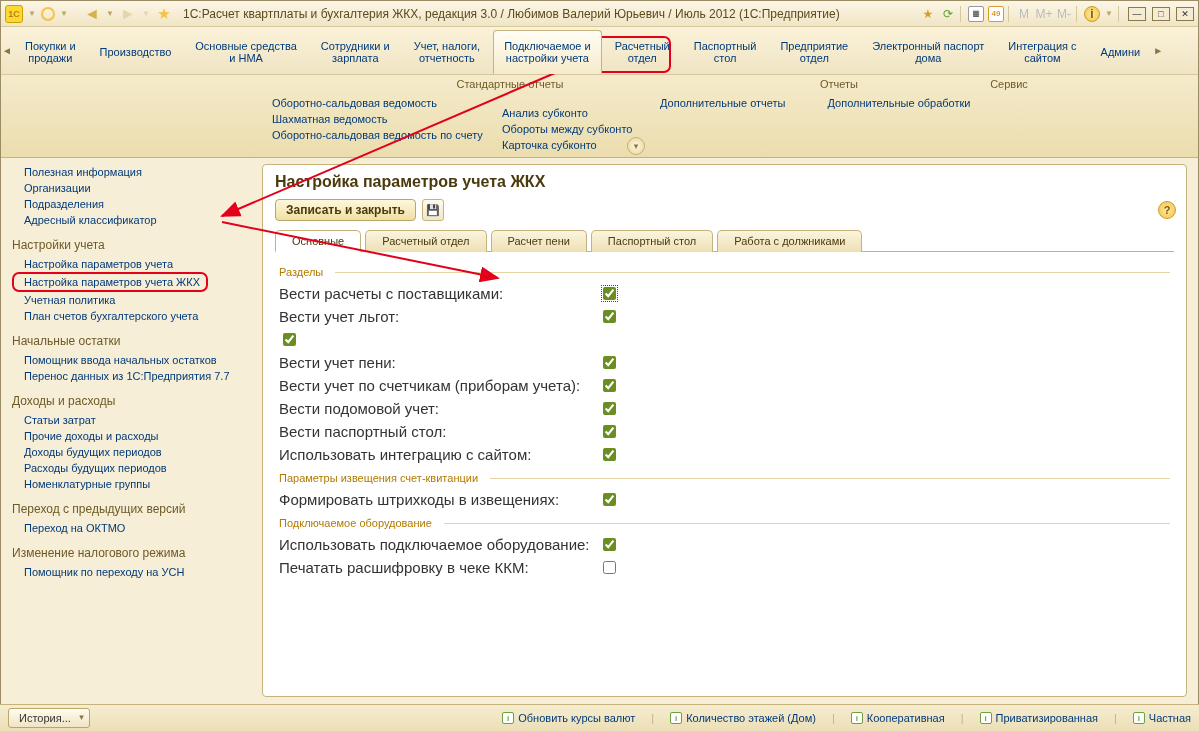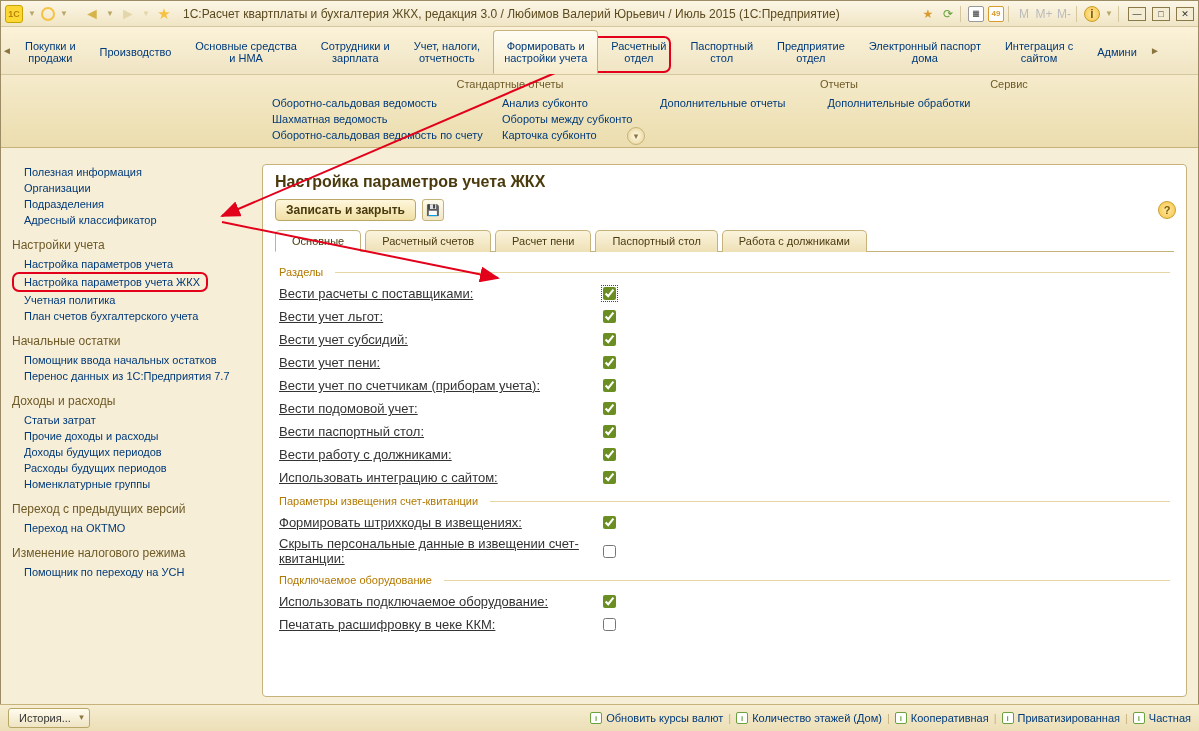--- a/index.html
+++ b/index.html
@@ -30,21 +30,21 @@
   .mm-item span { display: block; text-align: right; }
 
   
   .subarea { background: linear-gradient(#F5EBCB,#EBDDAE); border-bottom: 1px solid #C6B37B; padding: 0 0 2px; }
   .sub-headers { display: flex; margin-left: 260px; }
   .sub-head { flex: 0 0 auto; text-align: center; font-size: 11px; color: #6E5A26; padding: 3px 0; }
   .sh1 { width: 498px; } .sh2 { width: 160px; } .sh3 { width: 180px; }
   .sub-links-row { display: flex; margin-left: 260px; }
   .sub-col { display: flex; flex-direction: column; padding: 2px 10px; }
   .sub-col a, .sub-col span.lnk { color: #003A7A; text-decoration: none; padding: 2px 1px; white-space: nowrap; cursor: pointer; font-size: 11px; }
-  .c1 { width: 230px; } .c2 { width: 110px; } .c3 { width: 158px; position: relative;}
+  .c1 { width: 230px; } .c2 { width: 110px; } .c3 { width: 158px; position: relative; margin-top: 10px;}
   .c4 { width: 160px; } .c5 { width: 180px; text-align: center; }
   .round-btn { position: absolute; right: 4px; bottom: 0px; width: 18px; height: 18px; border-radius: 50%; background: radial-gradient(#FFF9E5,#E7D393); border: 1px solid #C6B37B; display: flex; align-items: center; justify-content: center; font-size: 9px; color: #8A7540; cursor: pointer; }
 
   
   .workarea { position: absolute; top: 158px; bottom: 28px; left: 0; right: 0; display: flex; }
   .sidebar { width: 256px; padding: 6px 6px 6px 12px; overflow-y: auto; }
   .side-group-title { color: #6E5A26; font-size: 12px; margin: 10px 0 4px; font-weight: normal; }
   .side-link { display: block; color: #003A7A; padding: 2px 0 2px 12px; cursor: pointer; text-decoration: none; font-size: 11px; }
   .side-link.boxed { border: 2px solid #E2001A; border-radius: 7px; padding: 2px 6px 2px 10px; display: inline-block; }
 
@@ -57,30 +57,30 @@
   .help-icon { position: absolute; right: 10px; top: 36px; width: 18px; height: 18px; border-radius: 50%; background: radial-gradient(#FFE9A1,#F6C244); border: 1px solid #C99F2A; display: flex; align-items: center; justify-content: center; font-weight: bold; color: #7A5A0A; cursor: pointer; }
 
   .tabs { display: flex; border-bottom: 1px solid #C6B37B; }
   .tab { padding: 4px 16px; border: 1px solid #C6B37B; border-bottom: none; border-radius: 5px 5px 0 0; margin-right: 4px; background: linear-gradient(#FBF4DD,#EEE0B6); color: #4A3A0D; cursor: pointer; position: relative; top: 1px; font-size: 11px; }
   .tab.active { background: #FFF; border-bottom: 1px solid #FFF; }
 
   .form-area { padding: 8px 4px; }
   .section-title { color: #B27900; font-size: 11px; margin: 6px 0 4px; display: flex; align-items: center; gap: 12px; }
   .section-title .hr { flex: 1; height: 1px; background: #E5D6A3; }
   .form-row { display: flex; align-items: center; padding: 2px 0; }
-  .form-label { width: 320px; color: #333; font-size: 13px; text-decoration: underline; }
+  .form-label { width: 320px; color: #333; font-size: 15px; }
   input[type=checkbox] { accent-color: #6B8E23; width: 13px; height: 13px; cursor: pointer; }
   .cb-highlight { outline: 1px dotted #E2001A; outline-offset: 1px; }
 
   
   .anno { position: absolute; pointer-events: none; }
   .anno svg { overflow: visible; }
 
   
-  .statusbar { position: absolute; bottom: 0; left: 0; right: 0; height: 27px; background: linear-gradient(#F6ECD0,#ECDFB7); border-top: 1px solid #C6B37B; display: flex; align-items: center; padding: 0 8px; gap: 5px; }
+  .statusbar { position: absolute; bottom: 0; left: 0; right: 0; height: 27px; background: linear-gradient(#F6ECD0,#ECDFB7); border-top: 1px solid #C6B37B; display: flex; align-items: center; padding: 0 8px; gap: 16px; }
   .history-btn { background: linear-gradient(#FFFCEF,#EFE4C3); border: 1px solid #B9A768; border-radius: 3px; padding: 3px 18px 3px 10px; cursor: pointer; font-size: 11px; color: #333; position: relative; }
   .history-btn::after { content: "▾"; position: absolute; right: 5px; top: 3px; font-size: 9px; color: #8A7540; }
   .sb-spacer { flex: 1; }
   .sb-link { color: #003A7A; cursor: pointer; display: inline-flex; align-items: center; gap: 4px; font-size: 11px; }
   .sb-link .i { width: 12px; height: 12px; border: 1px solid #6BA23F; border-radius: 2px; display: inline-flex; align-items: center; justify-content: center; font-size: 8px; font-weight: bold; color: #6BA23F; background: #FFF; }
   .sep { color: #C6B37B; }
 
 </style>
 </head>
 <body>
@@ -89,21 +89,21 @@
   <span class="tb-icon logo-1c">1C</span>
   <span class="tb-dd" style="color:#B9A768;font-size:8px;">▼</span>
   <span class="tb-icon" style="border:2px solid #F6C244;border-radius:50%;width:14px;height:14px;"></span>
   <span class="tb-dd" style="color:#B9A768;font-size:8px;">▼</span>
   <span style="width:6px;"></span>
   <span class="tb-icon nav-arrow">◄</span>
   <span class="tb-dd" style="color:#B9A768;font-size:8px;">▼</span>
   <span class="tb-icon nav-arrow" style="color:#E3D6AA;">►</span>
   <span class="tb-dd" style="color:#E3D6AA;font-size:8px;">▼</span>
   <span class="tb-icon star-icon">★</span>
-  <span class="title-text">1С:Расчет квартплаты и бухгалтерия ЖКХ, редакция 3.0 / Любимов Валерий Юрьевич / Июль 2015  (1С:Предприятие)</span>
+  <span class="title-text">1С:Расчет квартплаты и бухгалтерия ЖКХ, редакция 3.0 / Любимов Валерий Юрьевич / Июль 2012  (1С:Предприятие)</span>
   <span class="ticon orange">★</span>
   <span class="ticon green">⟳</span>
   <span style="width:4px;border-left:1px solid #D5C89E;height:16px;"></span>
   <span class="ticon calc">▦</span>
   <span class="ticon cal31">49</span>
   <span style="width:4px;border-left:1px solid #D5C89E;height:16px;"></span>
   <span class="ticon grey">M</span>
   <span class="ticon grey">M+</span>
   <span class="ticon grey">M-</span>
   <span style="width:4px;border-left:1px solid #D5C89E;height:16px;"></span>
@@ -130,21 +130,21 @@
     </div>
   <div class="mm-item">
       <span>Сотрудники и</span>
       <span>зарплата</span>
     </div>
   <div class="mm-item">
       <span>Учет, налоги,</span>
       <span>отчетность</span>
     </div>
   <div class="mm-item active">
-      <span>Формировать и</span>
+      <span>Подключаемое и</span>
       <span>настройки учета</span>
     </div>
   <div class="mm-item">
       <span>Расчетный</span>
       <span>отдел</span>
     </div>
   <div class="mm-item">
       <span>Паспортный</span>
       <span>стол</span>
     </div>
@@ -198,77 +198,68 @@
   <div class="content">
     <div class="content-inner">
       <div class="page-title">Настройка параметров учета ЖКХ</div>
       <div class="toolbar">
         <button class="btn-main">Записать и закрыть</button>
         <span class="btn-icon">💾</span>
       </div>
       <div class="help-icon">?</div>
       <div class="tabs" id="tabs">
           <div class="tab active">Основные</div>
-          <div class="tab">Расчетный счетов</div>
+          <div class="tab">Расчетный отдел</div>
           <div class="tab">Расчет пени</div>
           <div class="tab">Паспортный стол</div>
           <div class="tab">Работа с должниками</div>
         </div>
       <div class="form-area" id="form">
           <div class="section-title">
             <span>Разделы</span>
             <span class="hr"></span>
           </div>
           <div class="form-row">
             <div class="form-label">Вести расчеты с поставщиками:</div>
             <input type="checkbox" class="cb-highlight" checked="" style="">
           </div>
           <div class="form-row">
             <div class="form-label">Вести учет льгот:</div>
             <input type="checkbox" checked="" style="">
           </div>
           <div class="form-row">
-            <div class="form-label">Вести учет субсидий:</div>
             <input type="checkbox" checked="" style="">
           </div>
           <div class="form-row">
             <div class="form-label">Вести учет пени:</div>
             <input type="checkbox" checked="" style="">
           </div>
           <div class="form-row">
             <div class="form-label">Вести учет по счетчикам (приборам учета):</div>
             <input type="checkbox" checked="" style="">
           </div>
           <div class="form-row">
             <div class="form-label">Вести подомовой учет:</div>
             <input type="checkbox" checked="" style="">
           </div>
           <div class="form-row">
             <div class="form-label">Вести паспортный стол:</div>
-            <input type="checkbox" checked="" style="">
-          </div>
-          <div class="form-row">
-            <div class="form-label">Вести работу с должниками:</div>
             <input type="checkbox" checked="" style="">
           </div>
           <div class="form-row">
             <div class="form-label">Использовать интеграцию с сайтом:</div>
             <input type="checkbox" checked="" style="">
           </div>
           <div class="section-title">
             <span>Параметры извещения счет-квитанции</span>
             <span class="hr"></span>
           </div>
           <div class="form-row">
             <div class="form-label">Формировать штрихкоды в извещениях:</div>
             <input type="checkbox" checked="" style="">
-          </div>
-          <div class="form-row">
-            <div class="form-label">Скрыть персональные данные в извещении счет-квитанции:</div>
-            <input type="checkbox" style="">
           </div>
           <div class="section-title">
             <span>Подключаемое оборудование</span>
             <span class="hr"></span>
           </div>
           <div class="form-row">
             <div class="form-label">Использовать подключаемое оборудование:</div>
             <input type="checkbox" checked="" style="">
           </div>
           <div class="form-row">

